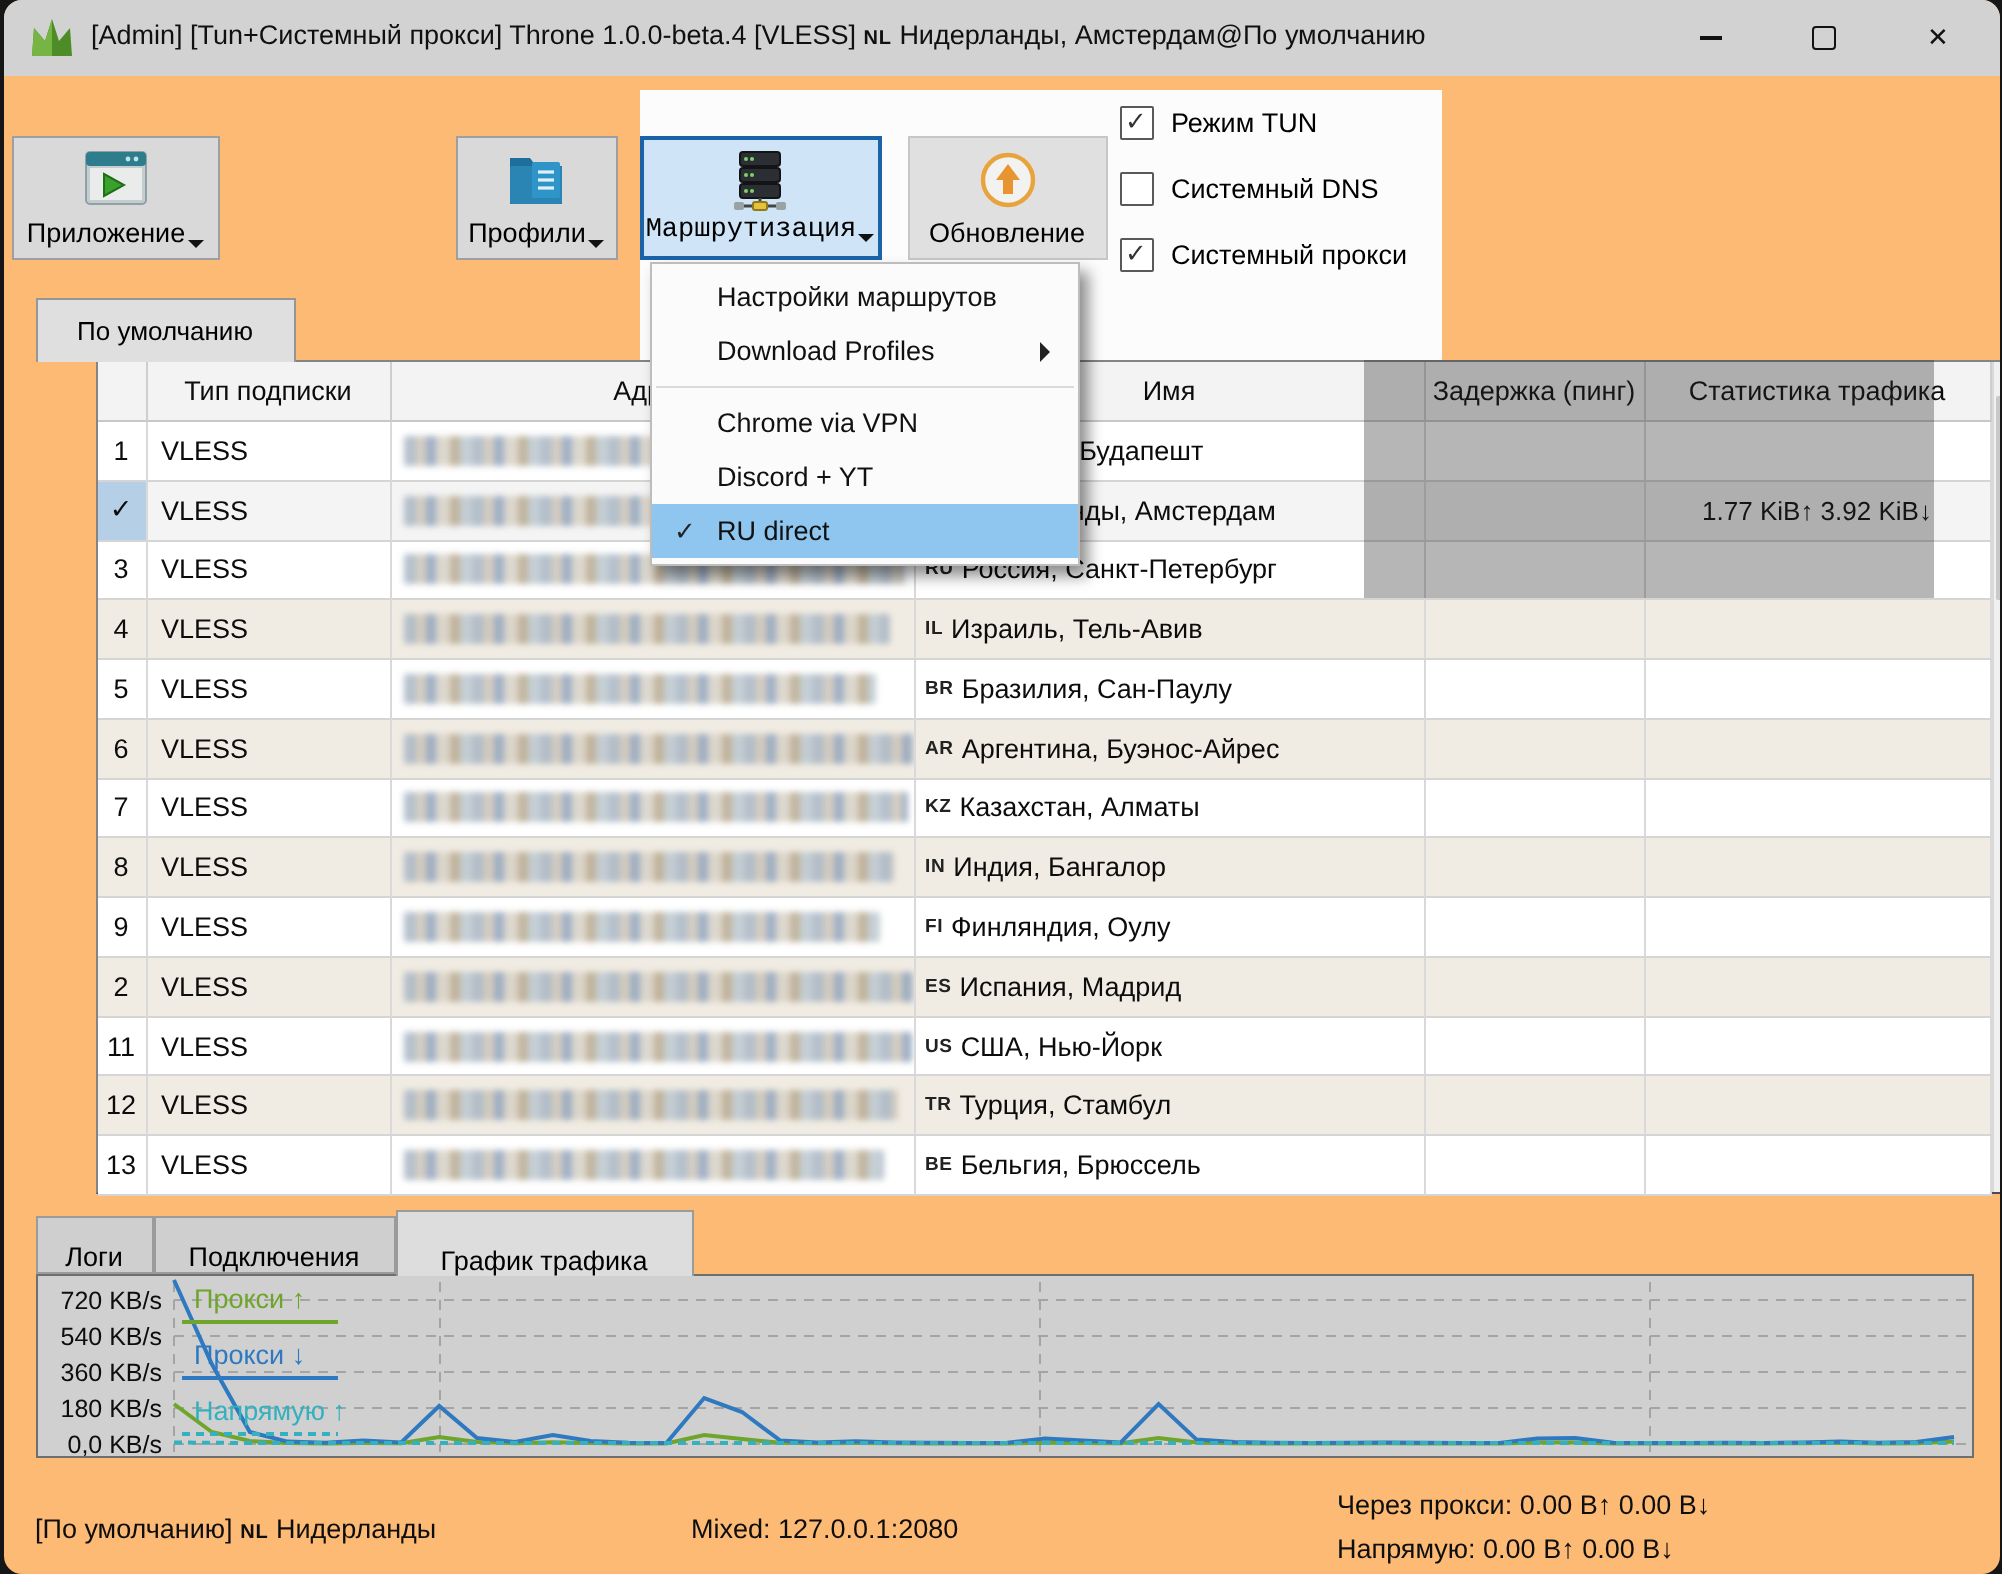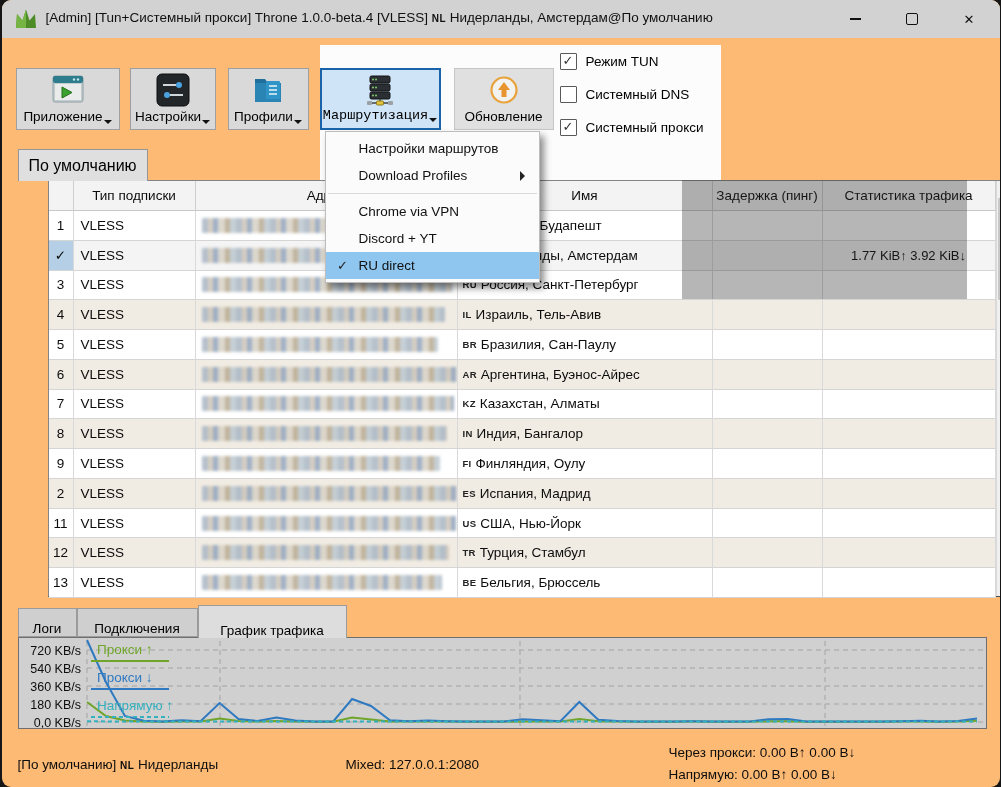--- a/index.html
+++ b/index.html
@@ -30,21 +30,21 @@
   
   .menu{position:absolute;left:323px;top:131px;width:215px;background:#fbfbfb;border:1px solid #bdbdbd;box-sizing:border-box;z-index:6;padding:3px 0;box-shadow:4px 5px 7px rgba(0,0,0,.45);}
   .mi{position:relative;height:27px;display:flex;align-items:center;padding-left:33px;font-size:13.5px;color:#111;}
   .mi .mcheck{position:absolute;left:8px;width:18px;text-align:center;color:#222;font-size:13px;visibility:hidden;}
   .mi.checked .mcheck{visibility:visible;}
   .mi .marrow{position:absolute;right:9px;width:0;height:0;border:5px solid transparent;border-left-color:#222;visibility:hidden;}
   .mi.sub .marrow{visibility:visible;}
   .mi.hl{background:#8ec6f0;}
   .mi.sep{height:1px;background:#dadada;margin:4px 2px;padding:0;}
   
-  .ptab{position:absolute;left:16px;top:149px;width:130px;height:32px;background:#dfdfdf;border:1px solid #969696;border-bottom:none;box-sizing:border-box;display:flex;align-items:center;justify-content:center;font-size:16px;color:#000;z-index:2;}
+  .ptab{position:absolute;left:16px;top:149px;width:130px;height:32px;background:#dfdfdf;border:1px solid #969696;border-bottom:none;box-sizing:border-box;display:flex;align-items:center;justify-content:center;font-size:13px;color:#000;z-index:2;}
   
   .tablewrap{position:absolute;left:16px;top:180px;width:965px;height:417px;background:#fff;border:1px solid #848484;border-bottom-color:#4c4c4c;box-sizing:border-box;z-index:1;margin-left:30px;}
   .tgrid{position:absolute;left:0;top:0;width:947px;display:grid;grid-template-columns:25px 122px 262px 255px 110px 173px;grid-template-rows:30px;grid-auto-rows:29.77px;}
   .hc,.c{box-sizing:border-box;border-right:1px solid #d9d9d9;border-bottom:1px solid #d5d5d5;display:flex;align-items:center;overflow:hidden;white-space:nowrap;font-size:13.5px;color:#0c0c0c;background:#fff;}
   .hc{background:#f3f3f3;border-right-color:#cecece;border-bottom-color:#c8c8c8;justify-content:center;}
   .trow{display:contents;}
   .trow.alt .c{background:#f1ece3;}
   .trow.sel .c{background:#f4f4f4;}
   .trow.sel .cnum{background:#b5cfe6;}
   .cnum{justify-content:center;}
@@ -93,46 +93,34 @@
         </span>
       <span class="wbtn">
           <span class="maxbox"></span>
         </span>
       <span class="wbtn">✕</span>
     </span>
   </div>
 
   <div class="whitepanel"></div>
 
-  <button class="tbtn" style="left:14px;width:104px;text-decoration:underline;">
+  <button class="tbtn" style="left:4px;width:104px;text-decoration:underline;">
     <span class="ticon">
       <svg width="40" height="33" viewBox="0 0 40 33">
         <rect x="5" y="2" width="30" height="26" rx="2" fill="#c3cdd0" stroke="#8fa0a6"></rect>
         <rect x="5" y="2" width="30" height="7" rx="2" fill="#2e7d8c"></rect>
         <circle cx="30" cy="5.5" r="1.2" fill="#bfe3ea"></circle>
           <circle cx="26" cy="5.5" r="1.2" fill="#bfe3ea"></circle>
         <rect x="7" y="10" width="26" height="16" fill="#e9eceb"></rect>
         <path d="M14 13 L24 18.5 L14 24 Z" fill="#3aa02e" stroke="#207018"></path>
       </svg>
     </span>
     <span class="tlabel"><span>Приложение</span><span class="caret"></span></span>
   </button>
 
-  <button class="tbtn" style="left:128px;width:86px;">
-    <span class="ticon">
-      <svg width="34" height="34" viewBox="0 0 34 34">
-        <rect x="1" y="1" width="32" height="32" rx="5" fill="#222629" stroke="#0c0e0f"></rect>
-        <line x1="7" y1="12" x2="20" y2="12" stroke="#cfd6da" stroke-width="2"></line>
-        <circle cx="23" cy="12" r="3" fill="#4aa3e0"></circle>
-        <line x1="14" y1="22" x2="27" y2="22" stroke="#cfd6da" stroke-width="2"></line>
-        <circle cx="11" cy="22" r="3" fill="#4aa3e0"></circle>
-      </svg>
-    </span>
-    <span class="tlabel"><span>Настройки</span><span class="caret"></span></span>
-  </button>
 
   <button class="tbtn" style="left:226px;width:81px;">
     <span class="ticon">
       <svg width="36" height="32" viewBox="0 0 36 32">
         <path d="M5 5 h10 l3 4 h13 v19 h-26 z" fill="#1e6f9c"></path>
         <rect x="5" y="9" width="26" height="19" rx="1" fill="#2a85b5"></rect>
         <rect x="16" y="7" width="14" height="18" rx="1" fill="#2f95c8"></rect>
         <line x1="19" y1="12" x2="27" y2="12" stroke="#dff0f7" stroke-width="1.6"></line>
         <line x1="19" y1="16" x2="27" y2="16" stroke="#dff0f7" stroke-width="1.6"></line>
         <line x1="19" y1="20" x2="27" y2="20" stroke="#dff0f7" stroke-width="1.6"></line>

